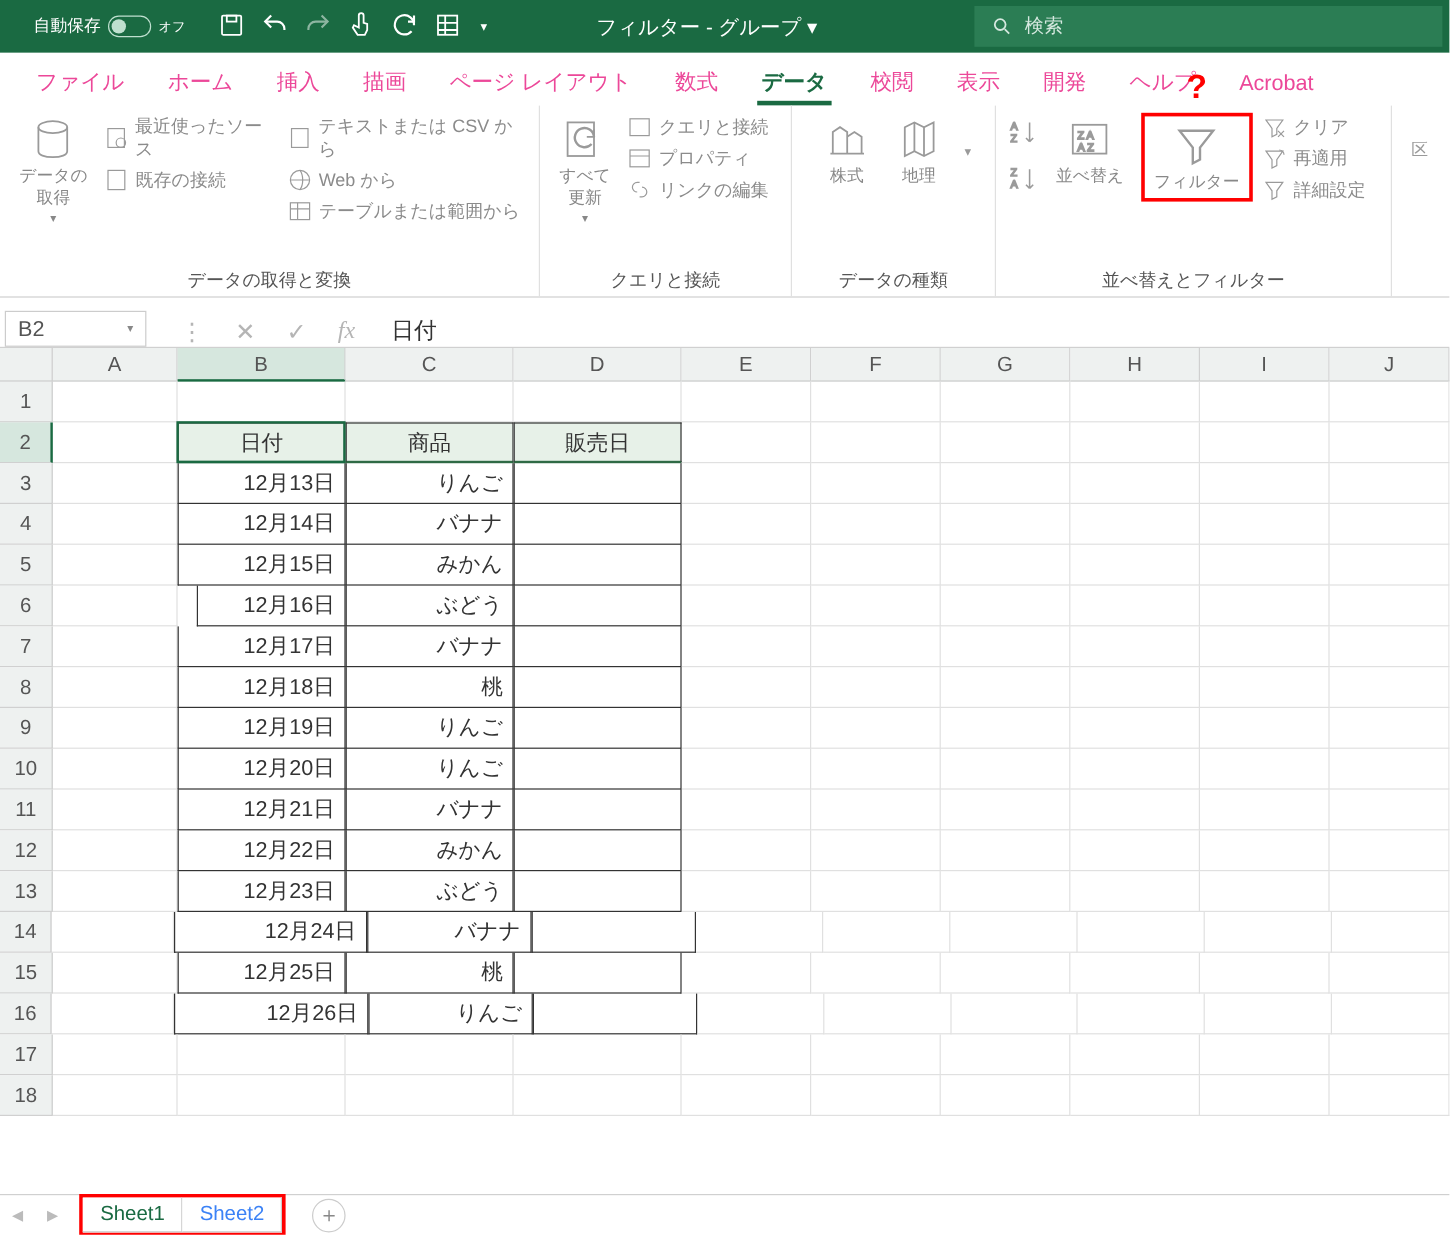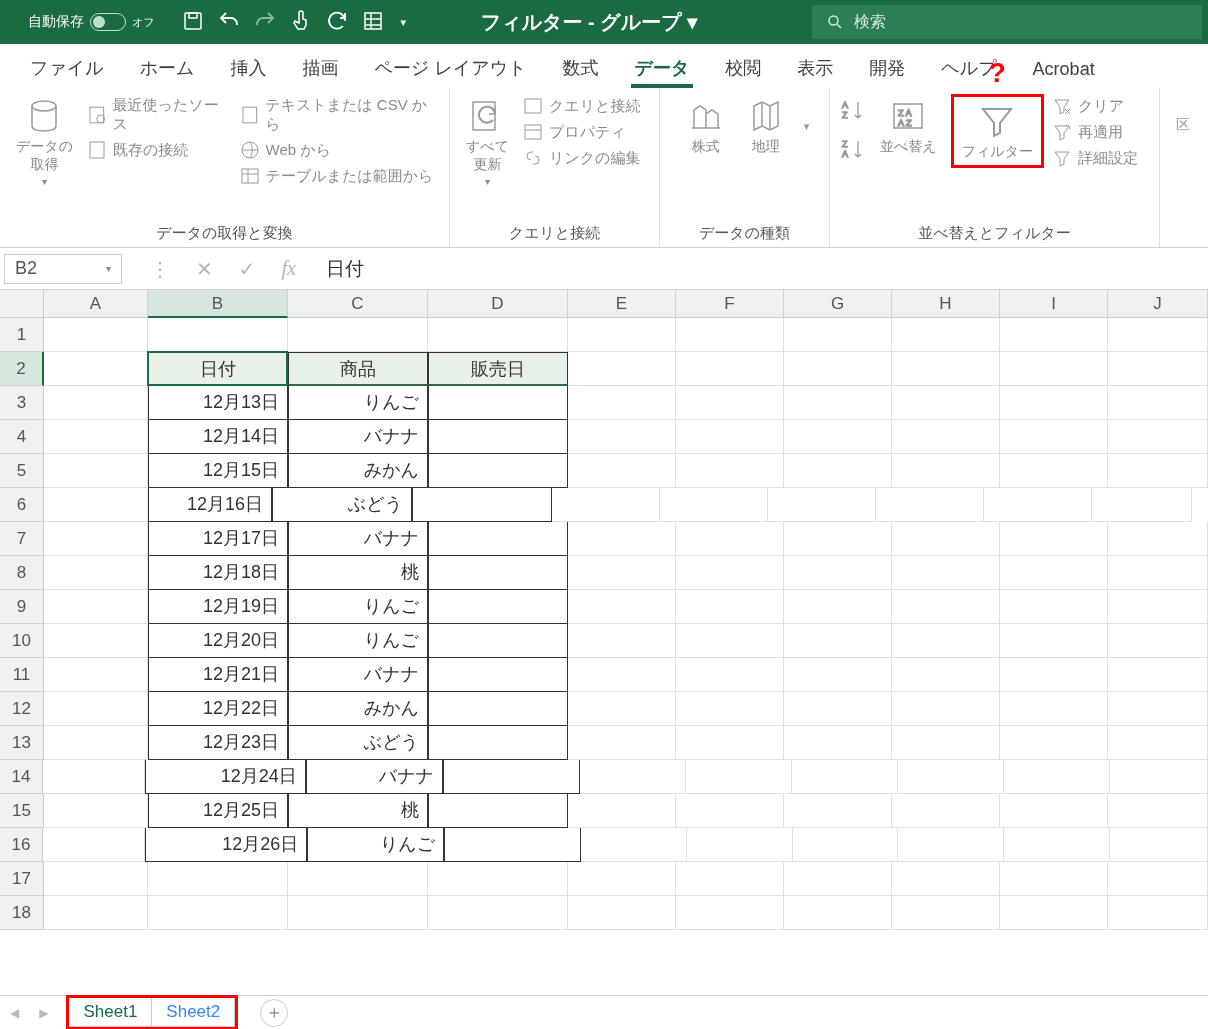--- a/index.html
+++ b/index.html
@@ -4,42 +4,42 @@
 <style>
   * { margin:0; padding:0; box-sizing:border-box; font-family:"Yu Gothic UI","Meiryo",sans-serif; }
   body { background:#fff; font-size:14px; color:#333; width:1208px; height:1029px; overflow:hidden; position:relative;}
   
   .titlebar { background:#1a6a42; height:44px; color:#fff; display:flex; align-items:center; }
   .autosave { font-size:14px; margin-left:28px; display:flex; align-items:center; gap:6px;}
   .toggle { display:inline-block; width:36px; height:18px; border:1px solid #bfe0cf; border-radius:10px; position:relative;}
   .toggle:before { content:""; position:absolute; width:12px; height:12px; border-radius:50%; background:#bfe0cf; left:2px; top:2px;}
   .qat { display:flex; gap:12px; margin-left:26px; align-items:center;}
   .qat svg { width:24px; height:24px; }
-  .title { flex:1; text-align:center; margin-left:-40px; font-size:20px;font-weight:bold;}
+  .title { flex:1; text-align:center; margin-left:-40px; font-size:17px;}
   .searchbox { width:390px; height:34px; background:#2b7d54; display:flex; align-items:center; gap:10px; padding-left:14px; margin-right:6px;}
   .searchbox svg { width:18px; height:18px;}
   .searchbox span { color:#d5e8df; font-size:16px;}
   
   .tabs { height:44px; display:flex; align-items:flex-end; gap:28px; padding-left:26px; background:#fff;}
-  .tab { font-size:18px; color:#404040; padding:8px 4px 8px 4px; cursor:pointer;}
+  .tab { font-size:18px; color:#ec4899; padding:8px 4px 8px 4px; cursor:pointer;}
   .tab.active { color:#1a6a42; font-weight:600; border-bottom:4px solid #1a6a42; padding-bottom:4px;}
   
   .ribbon { background:#fff; border-bottom:1px solid #d0d0d0; height:160px; display:flex; position:relative;}
   .group { border-right:1px solid #e0e0e0; padding:6px 10px 2px 10px; display:flex; flex-direction:column; justify-content:space-between; }
   .group-body { display:flex; gap:8px; color:#9a9a9a; }
   .group-label { text-align:center; color:#555; font-size:15px; padding:4px 0 2px;}
   .btn-big { display:flex; flex-direction:column; align-items:center; gap:2px; font-size:14px; color:#888; padding:2px 6px;}
   .btn-big svg { width:40px; height:40px;}
   .stack { display:flex; flex-direction:column; gap:6px;}
   .stack-item { display:flex; align-items:center; gap:6px; font-size:15px; color:#8b8b8b;}
   .stack-item svg { width:20px; height:20px;}
   .highlight-red { border:3px solid #ff0000; }
   .q-mark { position:absolute; color:#ff0000; font-size:28px; font-weight:900; top:-40px; left:50%; transform:translateX(-50%);}
   
-  .fxrow { height:42px; border-bottom:1px solid #d0d0d0; display:flex; align-items:center;}
+  .fxrow { height:42px; border-bottom:1px solid #d0d0d0; display:flex; align-items:flex-end;}
   .namebox { width:118px; height:30px; border:1px solid #ccc; margin-left:4px; padding:2px 10px; font-size:18px; color:#555; display:flex; align-items:center; justify-content:space-between;}
   .namebox .dd { font-size:10px; color:#888;}
   .fxicons { display:flex; gap:26px; margin-left:28px; color:#b5b5b5; align-items:center; font-size:20px;}
   .fxval { margin-left:30px; font-size:19px;}
   
   .gridwrap { position:relative;}
   .col-headers { display:flex; height:28px; margin-left:44px;}
   .col-h { border-right:1px solid #d0d0d0; border-bottom:1px solid #ccc; background:#eef1f0; text-align:center; font-size:17px; color:#555; line-height:27px;}
   .col-h.sel { background:#d6e7de; border-bottom:2px solid #1a6a42;}
   .row { display:flex; height:34px;}
@@ -387,21 +387,21 @@
         <div class="cell" style="width: 108px;"></div>
         <div class="cell" style="width: 108px;"></div>
         <div class="cell" style="width: 108px;"></div>
         <div class="cell" style="width: 108px;"></div>
         <div class="cell" style="width: 108px;"></div>
         <div class="cell" style="width: 100px;"></div>
       </div>
       <div class="row">
         <div class="row-h">6</div>
         <div class="cell" style="width: 104px;"></div>
-        <div class="cell tbl-c" style="width: 124px;">12月16日</div>
+        <div class="cell tbl-c" style="width: 124px; margin-left: 16px;">12月16日</div>
         <div class="cell tbl-c" style="width: 140px;">ぶどう</div>
         <div class="cell tbl-c" style="width: 140px;"></div>
         <div class="cell" style="width: 108px;"></div>
         <div class="cell" style="width: 108px;"></div>
         <div class="cell" style="width: 108px;"></div>
         <div class="cell" style="width: 108px;"></div>
         <div class="cell" style="width: 108px;"></div>
         <div class="cell" style="width: 100px;"></div>
       </div>
       <div class="row">

